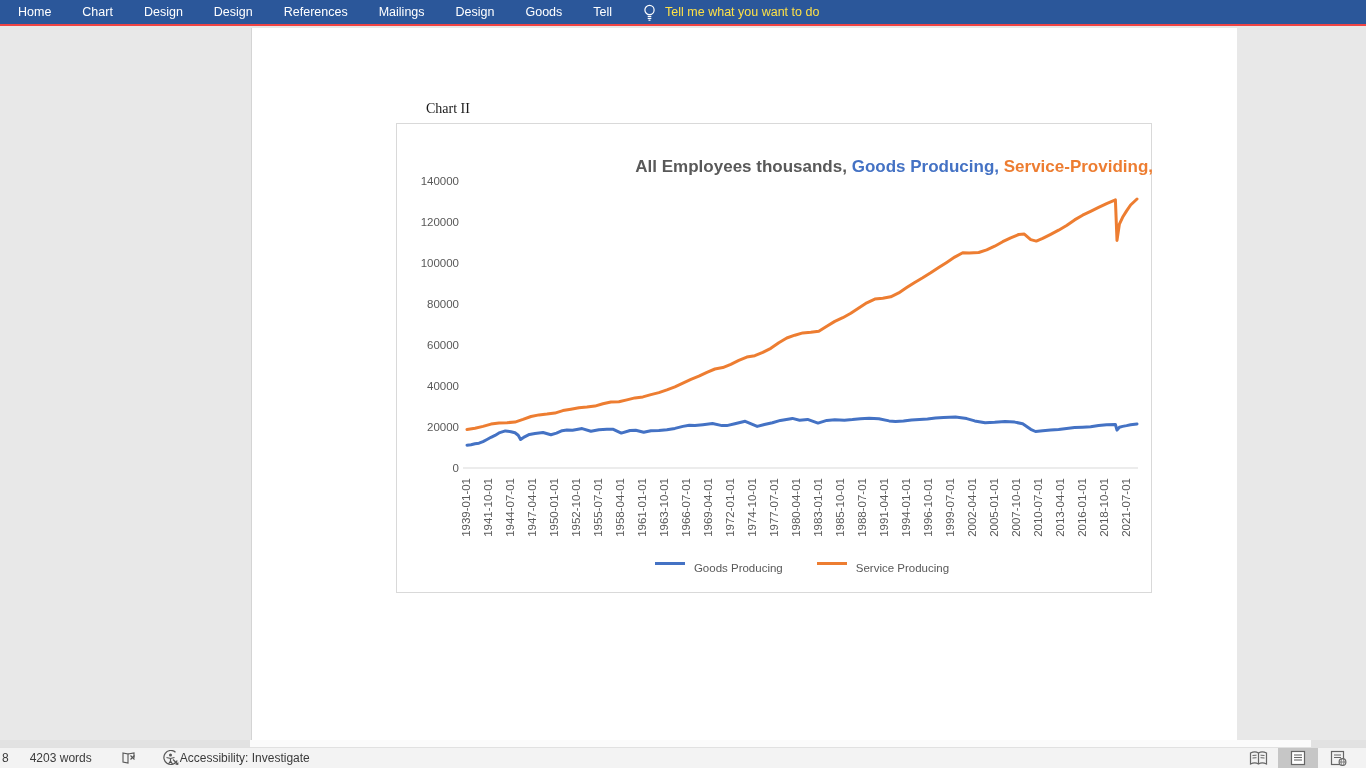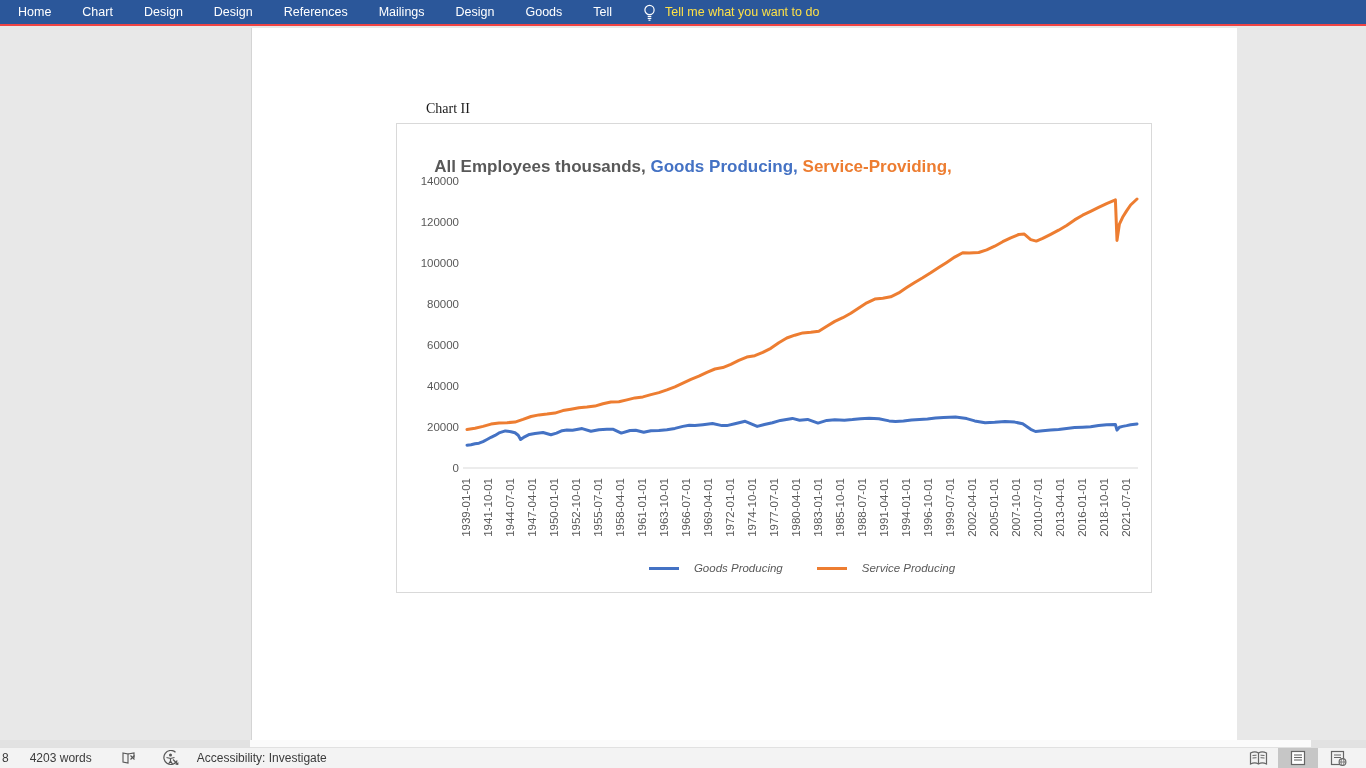--- a/index.html
+++ b/index.html
@@ -18,26 +18,26 @@
   .doc-area { position:absolute; left:0; top:28px; width:1366px; height:712px;
     background:#e8e8e8; }
   .page { position:absolute; left:251px; top:0; width:986px; height:712px;
     background:#ffffff; border-left:1px solid #d4d4d4; }
   .chart-caption { position:absolute; left:146px; top:73px;
     font-family:"Liberation Serif", serif; font-size:14px; color:#1a1a1a;margin-left:28px; }
 
   
   .chart-frame { position:absolute; left:144px; top:95px; width:756px; height:470px;
     background:#ffffff; border:1px solid #d9d9d9; }
-  .chart-title { position:absolute; left:0; top:13px; width:756px; text-align:left;
+  .chart-title { position:absolute; left:0; top:13px; width:756px; text-align:right;
     font-size:17px; font-weight:bold; white-space:pre; }
   .chart-svg { position:absolute; left:0; top:0; width:756px; height:470px; }
   .legend { position:absolute; left:70px; top:438px; width:670px;
     display:flex; justify-content:center; align-items:center; gap:34px; }
-  .legend-item { display:flex; align-items:center; gap:15px;font-style:italic; }
+  .legend-item { display:flex; gap:9px; }
   .legend-swatch { width:30px; height:3px; display:inline-block; }
   .legend-label { font-size:11.5px; color:#595959; }
 
   
   .h-scrollbar { position:absolute; left:0; top:712px; width:1366px; height:7px; background:#e2e2e2; }
   .h-scrollbar .thumb { position:absolute; left:250px; top:0; width:1061px; height:7px; background:#fbfbfb; }
 
   
   .status-bar { position:absolute; left:0; top:747px; width:1366px; height:21px;
     background:#f3f3f3; border-top:1px solid #e1e1e1;
@@ -147,21 +147,21 @@
     <span class="status-item" style="padding-left:2px;">8</span>
     <span class="status-item" style="padding-left:14px;">4203 words</span>
     <span class="status-item" style="padding-left:22px;">
       <svg width="16" height="15" viewBox="0 0 16 15">
         <path d="M2 2 L7 3 L7 12 L2 11 Z" fill="none" stroke="#555555" stroke-width="1.1"></path>
         <path d="M7 3 L13 2 L13 7" fill="none" stroke="#555555" stroke-width="1.1"></path>
         <line x1="9.5" y1="4.5" x2="13.5" y2="8.5" stroke="#555555" stroke-width="1.1"></line>
         <line x1="13.5" y1="4.5" x2="9.5" y2="8.5" stroke="#555555" stroke-width="1.1"></line>
       </svg>
     </span>
-    <span class="status-item" style="padding-left:18px; gap:18px;">
+    <span class="status-item" style="padding-left:18px; gap:1px;">
       <svg width="17" height="16" viewBox="0 0 17 16">
         <path d="M13.5 2.2 A7 7 0 1 0 15.2 10.5" fill="none" stroke="#555555" stroke-width="1.2"></path>
         <circle cx="8.5" cy="5" r="1.5" fill="#555555"></circle>
         <path d="M4.5 7.5 L8.5 8.5 L12.5 7.5 M8.5 8.5 L8.5 11 L6.5 14 M8.5 11 L10.5 14" fill="none" stroke="#555555" stroke-width="1.2"></path>
         <line x1="11" y1="9.5" x2="16" y2="14.5" stroke="#555555" stroke-width="1.3"></line>
         <path d="M13.2 14.8 L16.3 14.8 L16.3 11.9 Z" fill="#555555"></path>
       </svg>
       <span>Accessibility: Investigate</span>
     </span>
   </div>

